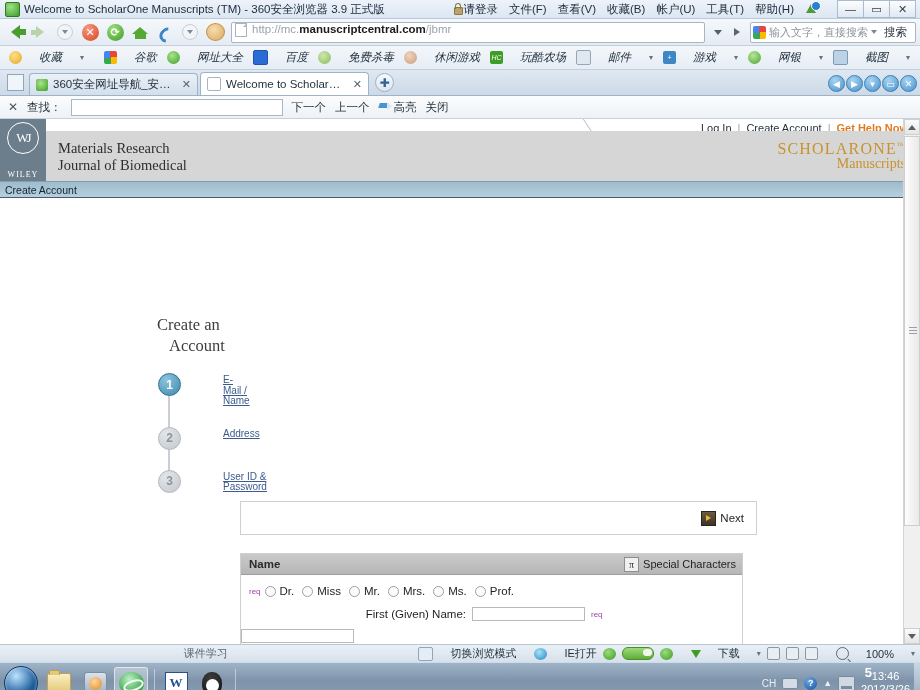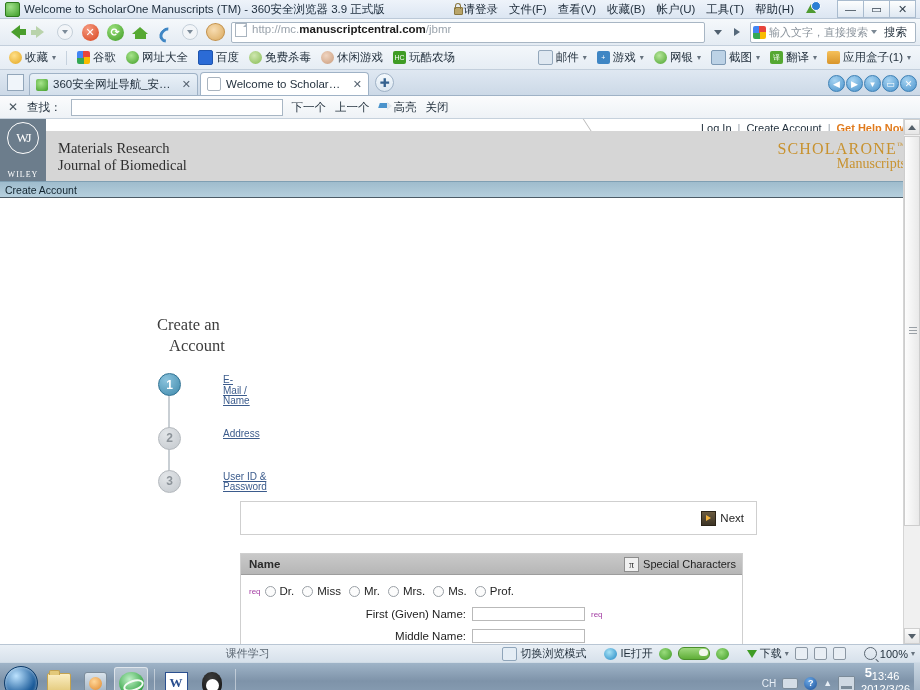--- a/index.html
+++ b/index.html
@@ -75,21 +75,21 @@
   .s-logo{width:13px;height:13px;flex:none;margin-right:3px;position:relative;
     background:conic-gradient(#e8453c 0 25%,#f9bb00 0 50%,#34a853 0 75%,#4285f4 0 100%);border-radius:2px;}
   .s-ph{font-size:11px;color:#8b949d;white-space:nowrap;}
   .s-cap{width:11px;height:17px;display:flex;align-items:center;justify-content:center;}
   .s-cap:after{content:"";border-left:3px solid transparent;border-right:3px solid transparent;border-top:4px solid #7b8894;}
   .s-go{font-size:11.5px;color:#2a3743;padding:0 5px;white-space:nowrap;}
 
   
   .bkbar{height:23px;background:linear-gradient(#f3f7fb,#e6edf4);border-bottom:1px solid #c3cfdc;
     display:flex;align-items:center;padding:0 5px;gap:2px;}
-  .bk{display:flex;align-items:center;gap:3px;padding:1px 4px;font-size:11.5px;color:#1f2d3a;white-space:nowrap;}
+  .bk{display:flex;align-items:center;gap:17px;padding:1px 4px;font-size:11.5px;color:#1f2d3a;white-space:nowrap;font-style:italic;}
   .bk .cap{font-size:8px;color:#66727e;margin-left:1px;}
   .bki{width:13px;height:13px;border-radius:2px;flex:none;}
   .i-star{background:radial-gradient(circle at 40% 35%,#ffe08a,#e3a51d);border-radius:50%;}
   .i-goog{background:conic-gradient(#e8453c 0 25%,#f9bb00 0 50%,#34a853 0 75%,#4285f4 0 100%);}
   .i-nav{background:radial-gradient(circle at 40% 35%,#a8e58c,#3f9c25);border-radius:50%;}
   .i-baidu{background:#2b6bd6;border:1px solid #1f55ae;}
   .i-av{background:radial-gradient(circle at 40% 35%,#cfe7b0,#86bb52);border-radius:50%;}
   .i-game{background:radial-gradient(circle at 40% 35%,#f0d5c1,#c99a7a);border-radius:50%;}
   .i-farm{background:#3f9c25;color:#fff;font-size:7px;display:flex;align-items:center;justify-content:center;}
   .bksep{width:1px;height:14px;background:#c6d2de;margin:0 4px;}
@@ -207,21 +207,21 @@
   .flabel{width:225px;text-align:right;padding-right:6px;font-size:11.5px;color:#1f1f1f;}
   .ftext{height:14px;border:1px solid #b9b9b9;background:#fff;box-sizing:border-box;}
   .w120{width:113px;}
   .freq{font-size:8px;color:#a23ba2;margin-left:6px;}
 
   
   .statusbar{height:17px;background:linear-gradient(#eaf0f6,#d7e1eb);border-top:1px solid #b9c6d4;
     display:flex;align-items:center;padding:0 5px;}
   .st-wm{flex:1;text-align:center;font-size:11px;color:#5a6672;}
   .st-right{display:flex;align-items:center;gap:6px;}
-  .st-it{display:flex;align-items:center;gap:3px;font-size:11px;color:#1f2d3a;white-space:nowrap;padding-left:12px;}
+  .st-it{display:flex;align-items:center;gap:17px;font-size:11px;color:#1f2d3a;white-space:nowrap;padding-left:12px;}
   .sti{width:13px;height:12px;border-radius:2px;flex:none;}
   .i-mode{background:#e4edf5;border:1px solid #8fa5ba;}
   .i-ie{background:radial-gradient(circle at 40% 35%,#a7e2f5,#1f86c4);border-radius:50%;}
   .i-shield{background:radial-gradient(circle at 40% 35%,#9adc7d,#3d9a23);border-radius:50%;}
   .i-toggle{width:30px;height:11px;border-radius:6px;background:linear-gradient(#9fd97f,#5fae37);border:1px solid #4b8f2b;position:relative;}
   .i-toggle:after{content:"";position:absolute;right:1px;top:1px;width:9px;height:7px;border-radius:4px;background:#f2f7ee;}
   .i-dl{width:0;height:0;border-left:5px solid transparent;border-right:5px solid transparent;border-top:8px solid #3f9c25;}
   .cap2{font-size:8px;color:#66727e;}
   .i-mini{width:11px;height:11px;border:1px solid #8b97a3;background:#e8eef4;border-radius:2px;}
   .i-mag{width:11px;height:11px;border:1.4px solid #5a6672;border-radius:50%;position:relative;}
@@ -514,21 +514,20 @@
             <span class="rad"></span>
               <span class="rlab">Prof.</span>
           </div>
 
           <div class="frow">
             <span class="flabel">First (Given) Name:</span>
             <span class="ftext w120"></span>
             <span class="freq">req</span>
           </div>
           <div class="frow">
-            <span class="flabel">Middle Name:</span>
             <span class="ftext w120"></span>
           </div>
 
         </div>
       </div>
     </div>
 
     <div class="pagescroll">
       <div class="ps-up"></div>
       <div class="ps-thumb">

